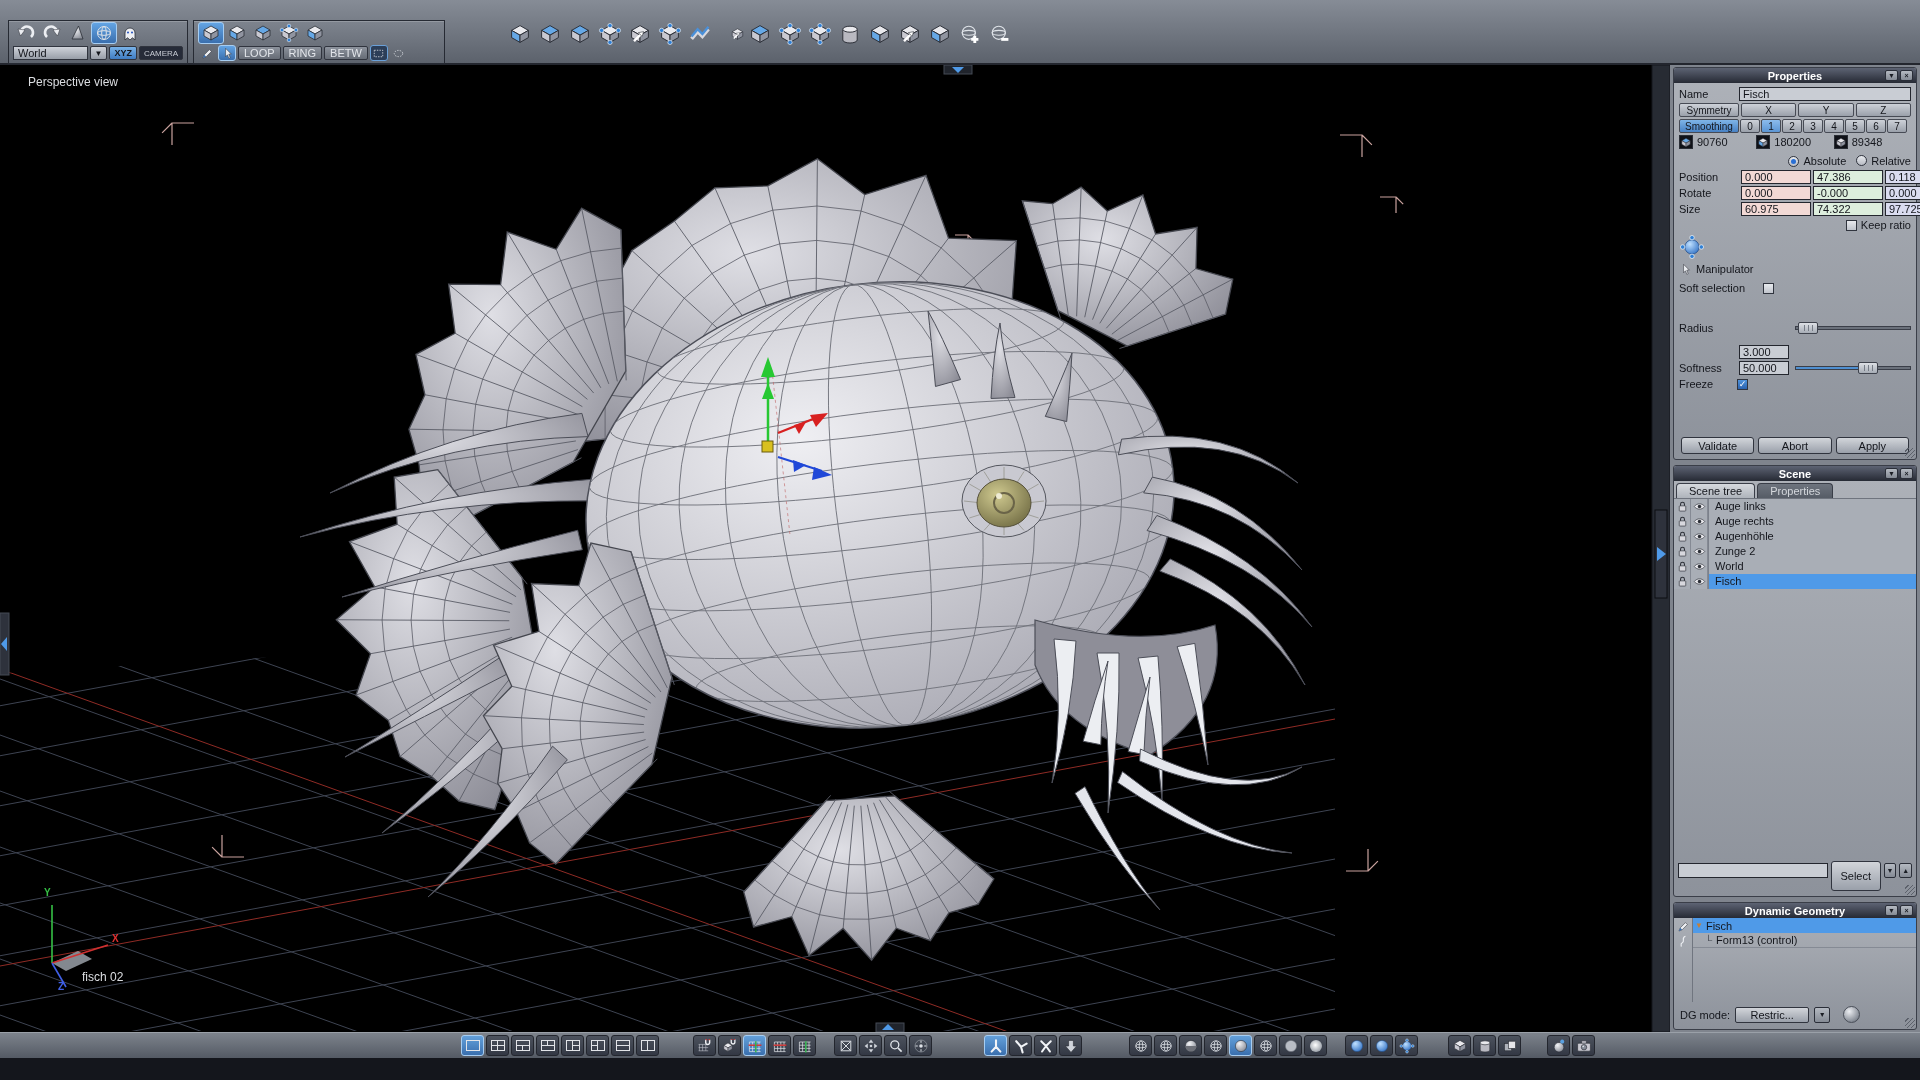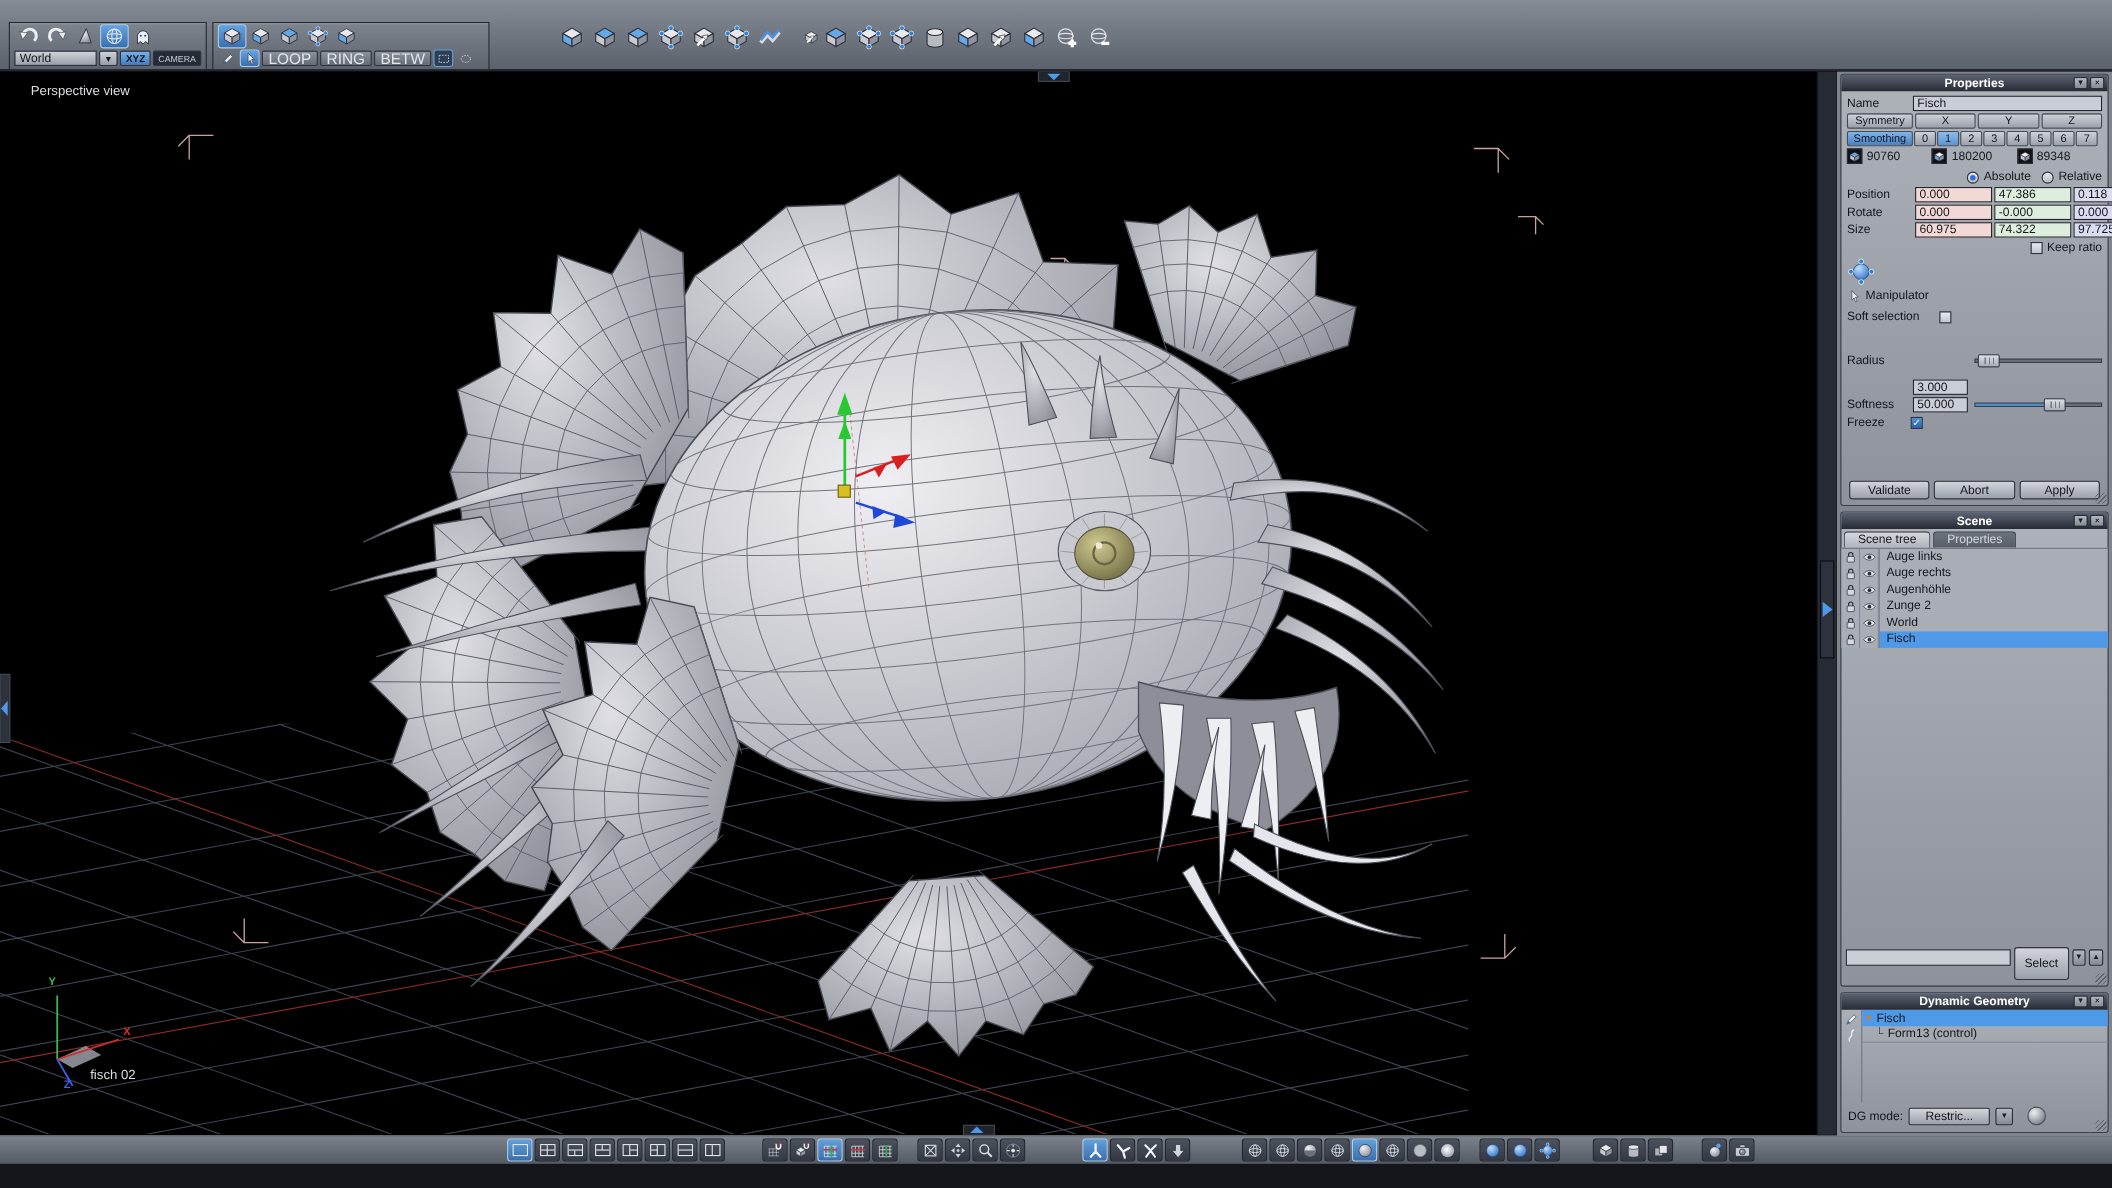--- a/index.html
+++ b/index.html
@@ -26,21 +26,21 @@
   .tb{width:26px;height:22px;display:flex;align-items:center;justify-content:center;border-radius:3px;border:1px solid transparent;}
   .tb.on{background:linear-gradient(#63a4e4,#3a6fae);border-color:#a6cdf2;}
   .tb.dkon{background:#2c3e58;border-color:#6aa0d8;}
   .ic{width:20px;height:20px;display:block;}
   .ic16{width:16px;height:16px;display:block;}
   .ic13{width:13px;height:13px;display:block;}
   #worldsel{width:84px;height:14px;background:linear-gradient(#cfd3da,#989ea8);border:1px solid #30343e;font-size:11px;color:#14161c;padding:0 4px;line-height:12px;}
   .smallbtn{height:14px;border:1px solid #30343e;background:linear-gradient(#cfd3da,#989ea8);font-size:8px;color:#14161c;display:flex;align-items:center;justify-content:center;border-radius:2px;padding:0 4px;}
   #xyzbtn{background:linear-gradient(#79b2e8,#3f7cc2);font-size:9px;font-weight:bold;width:28px;}
   #cambtn{background:#262b38;color:#c8ccd4;font-size:8px;width:44px;}
-  .txtbtn{height:14px;min-width:30px;padding:0 5px;border:1px solid #30343e;border-radius:2px;background:linear-gradient(#8c929c,#666c76);color:#e2e5ea;font-size:14px;display:flex;align-items:center;justify-content:center;}
+  .txtbtn{height:14px;min-width:30px;padding:0 5px;border:1px solid #30343e;border-radius:2px;background:linear-gradient(#8c929c,#666c76);color:#e2e5ea;font-size:11px;display:flex;align-items:center;justify-content:center;}
   #tooliconrow{position:absolute;left:505px;top:20px;display:flex;}
   .tt{width:30px;height:28px;display:flex;align-items:center;justify-content:center;}
   .tt .ic{width:24px;height:24px;}
   
   #main{display:flex;height:967px;}
   #viewport{width:1670px;height:967px;position:relative;background:#000;}
   #vp{position:absolute;inset:0;}
   .vplabel{position:absolute;color:#dcdee2;font-size:12px;}
   .axl{position:absolute;font-size:10px;font-weight:bold;}
   
@@ -859,21 +859,21 @@
                   </svg>
                 </span>
                 <span>89348</span>
               </div>
           </div>
           <div class="prow" style="justify-content:flex-end;gap:10px;margin-top:4px">
             <span style="display:flex;align-items:center">
                 <span class="radio sel"></span>
                 <span>Absolute</span>
               </span>
-            <span style="display:flex;align-items:flex-end">
+            <span style="display:flex;align-items:flex-start">
                 <span class="radio"></span>
                 <span>Relative</span>
               </span>
           </div>
           <div class="prow">
             <span class="plabel">Position</span>
             <input class="tfield fx" value="0.000" style="">
             <input class="tfield fy" value="47.386" style="">
             <input class="tfield fz" value="0.118" style="">
           </div>

